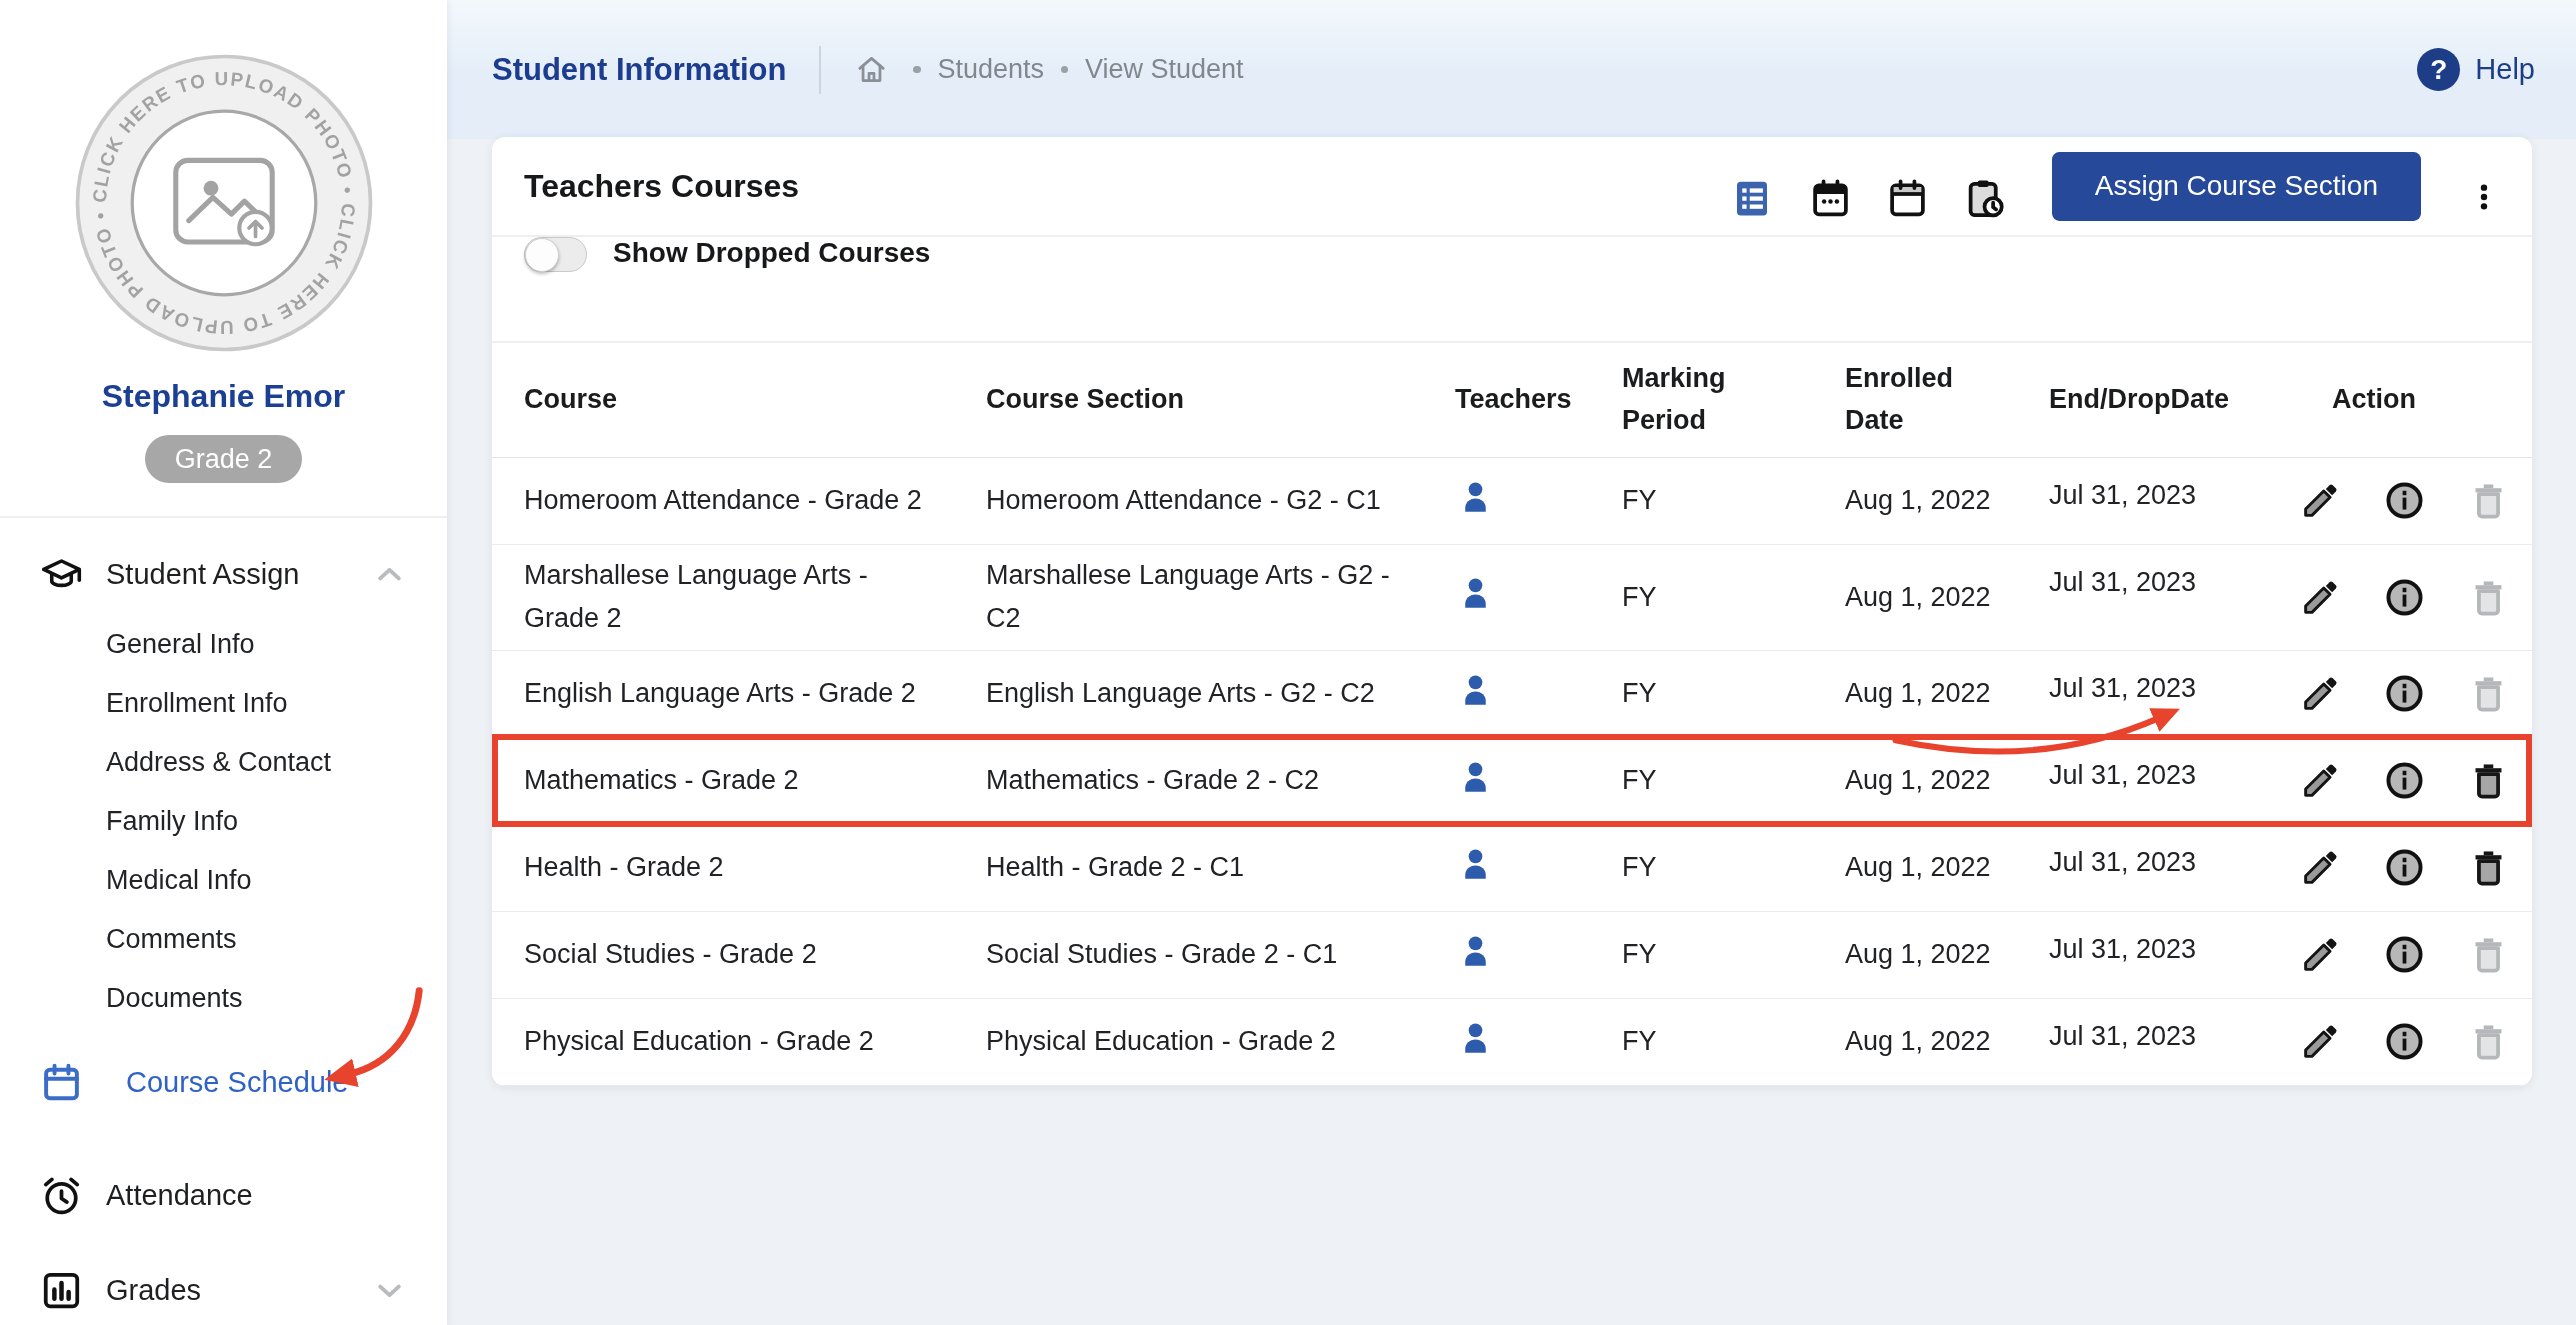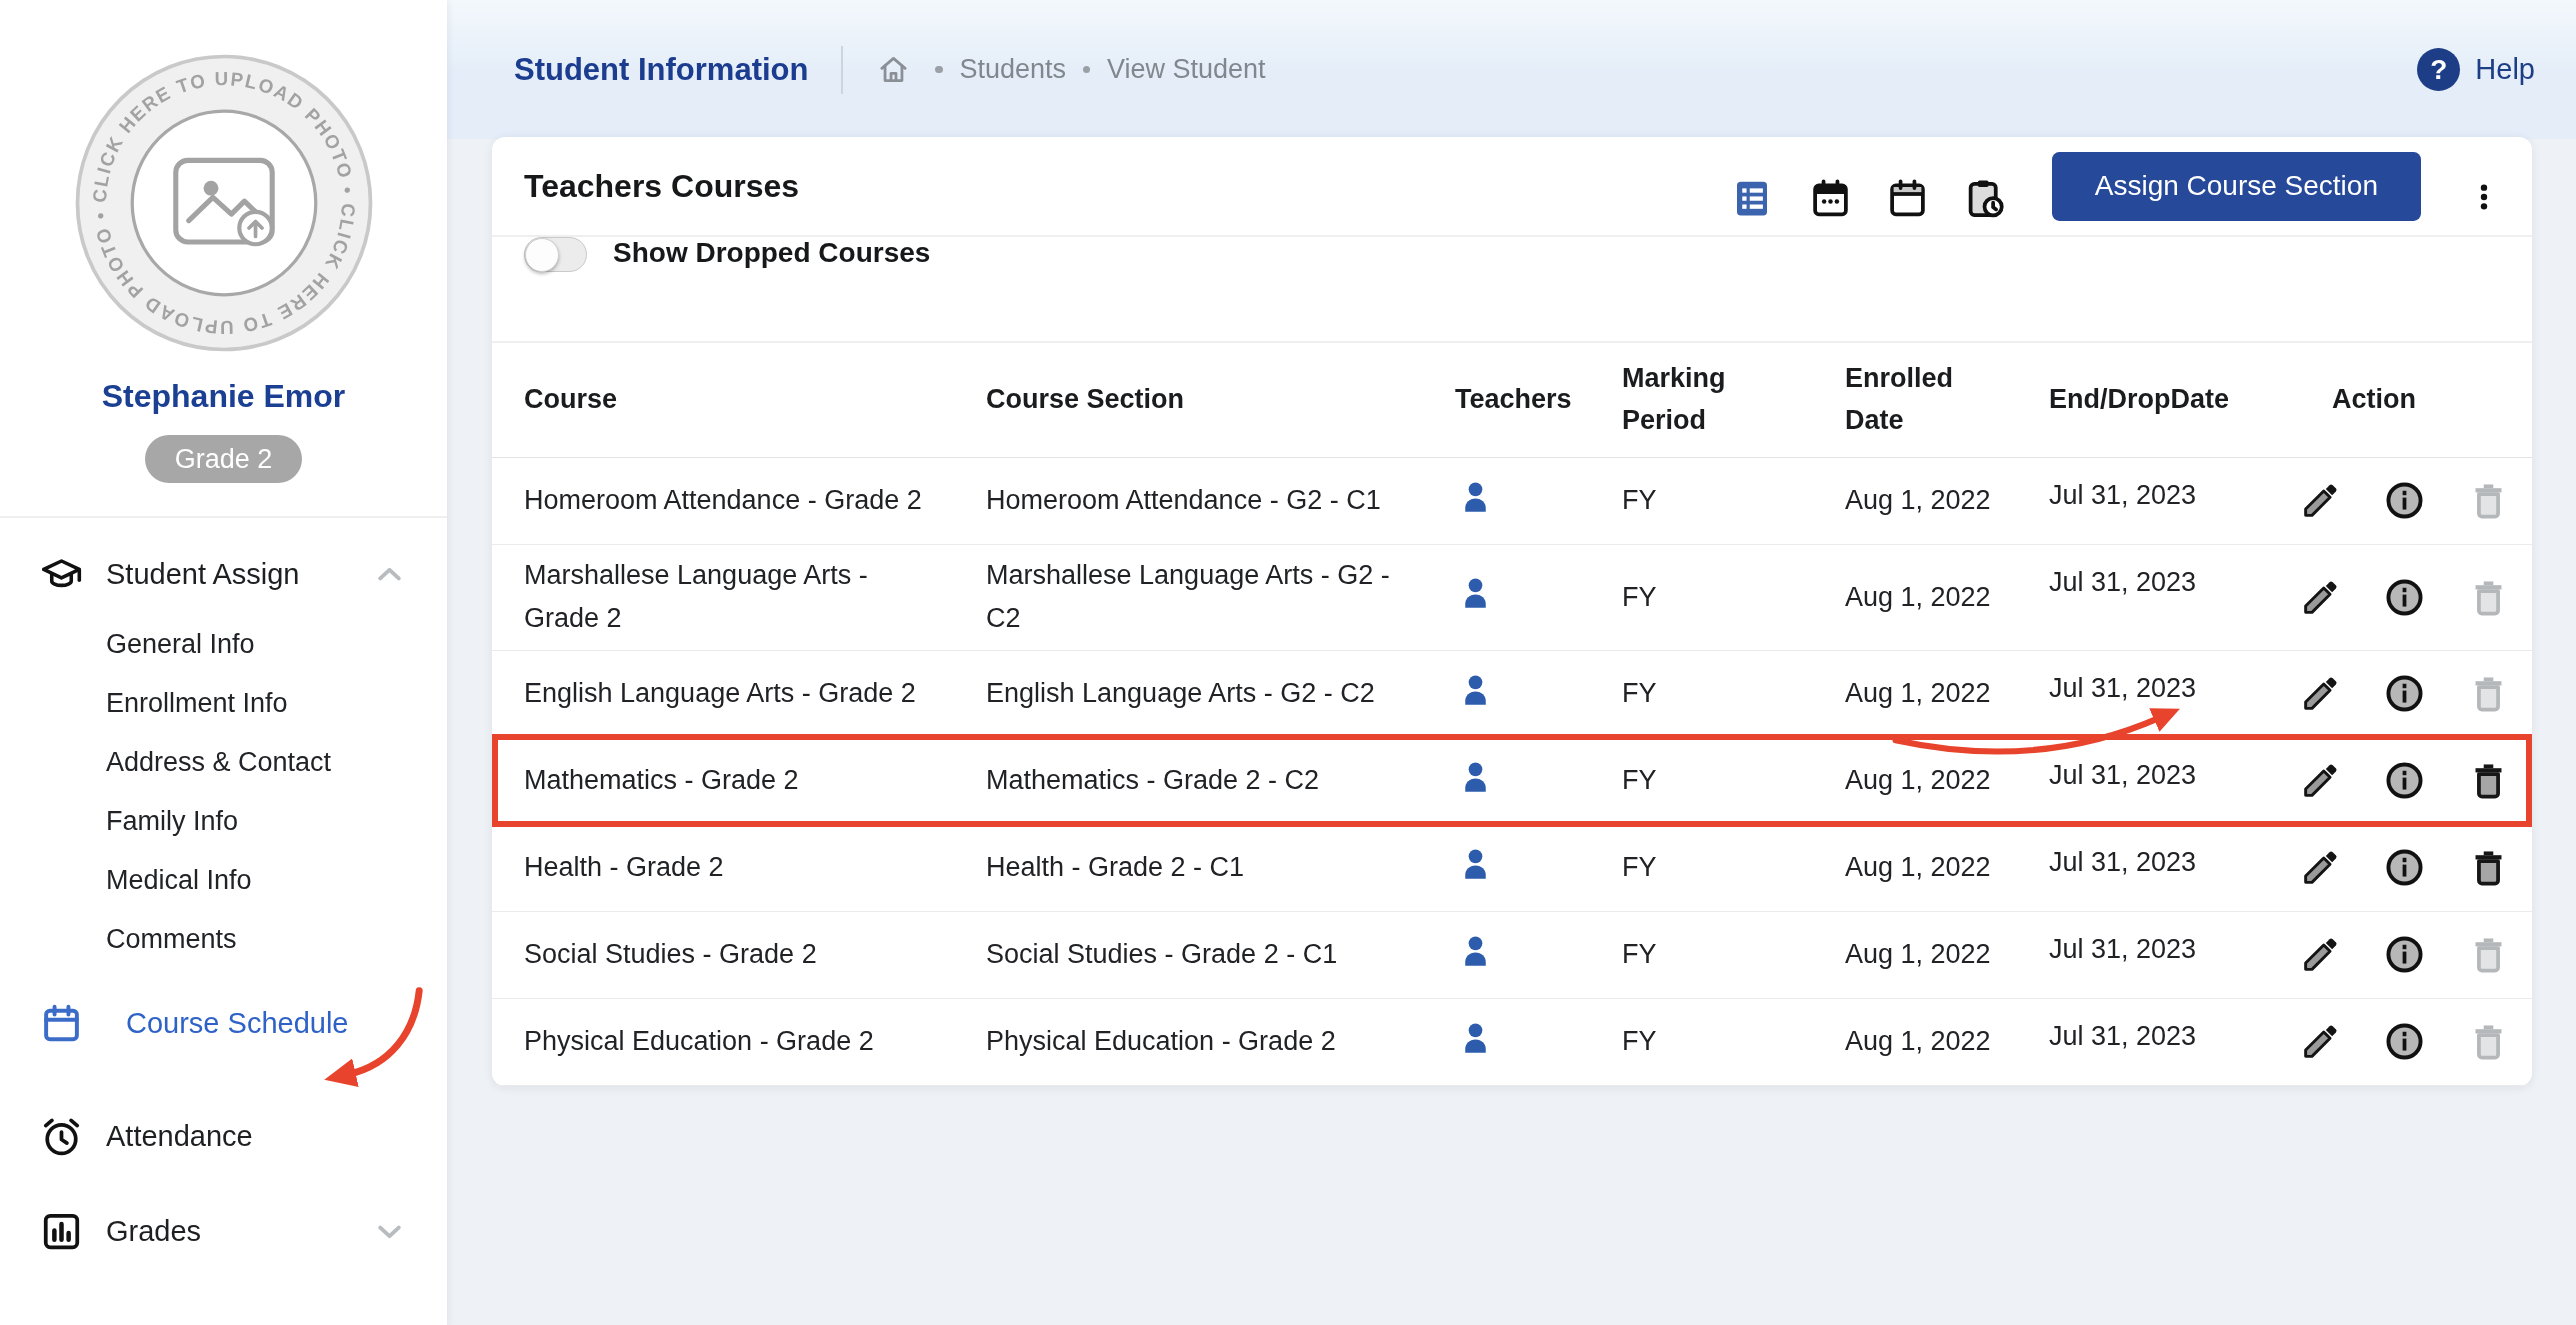--- a/index.html
+++ b/index.html
@@ -24,21 +24,21 @@
   .sub-item { display:flex; align-items:center; height:59px; padding-left:106px;
     font-size:27px; color:#212327; cursor:pointer; }
   .gap-sm { height:15px; } .gap-md { height:33px; }
   .side-arrow { position:absolute; inset:0; pointer-events:none; z-index:6; }
 
   
   .main { position:absolute; left:447px; top:0; right:0; bottom:0; background:#eef1f5; }
   .topband { position:absolute; left:0; top:0; right:0; height:139px;
     background:linear-gradient(#f3f8fc, #e4edf8 55%); }
   .breadcrumb-row { position:absolute; left:45px; right:41px; top:0; height:139px;
-    display:flex; align-items:center;margin-left:22px; }
+    display:flex; align-items:center; }
   .page-title { font-size:31px; font-weight:700; color:#1b3c8f; }
   .v-divider { width:1.9px; height:48px; background:#ccd4de; margin:0 33px; }
   .crumb-home { width:35px; height:35px; margin-right:7.4px; }
   .crumb { font-size:27px; color:#82878e; }
   .crumb-dot { width:7.4px; height:7.4px; border-radius:50%; background:#9aa0a6; margin:0 16.7px; }
   .help { margin-left:auto; display:flex; align-items:center; gap:15px; cursor:pointer; }
   .help-circle { width:43px; height:43px; border-radius:50%; background:#1d3e86; color:#fff;
     font-weight:700; font-size:28px; display:flex; align-items:center; justify-content:center; }
   .help-label { font-size:29px; color:#1d3e86; }
 
@@ -130,20 +130,21 @@
       </span>
     </div>
 
     <div class="subnav" id="student-details-children">
         <div class="sub-item">General Info</div>
         <div class="sub-item">Enrollment Info</div>
         <div class="sub-item">Address &amp; Contact</div>
         <div class="sub-item">Family Info</div>
         <div class="sub-item">Medical Info</div>
         <div class="sub-item">Comments</div>
+        <div class="sub-item">Documents</div>
       </div>
 
     <div class="gap-sm"></div>
     <div class="nav-row active">
       <span class="nav-icon">
         <svg viewBox="0 0 24 24" fill="none" stroke="#3b6cc7" stroke-width="2.1" stroke-linecap="round" stroke-linejoin="round">
           <rect x="3.8" y="5.2" width="16.4" height="15.2" rx="2"></rect>
           <path d="M3.8 10 H20.2"></path>
           <path d="M8.3 3 V7.2 M15.7 3 V7.2"></path>
         </svg>

